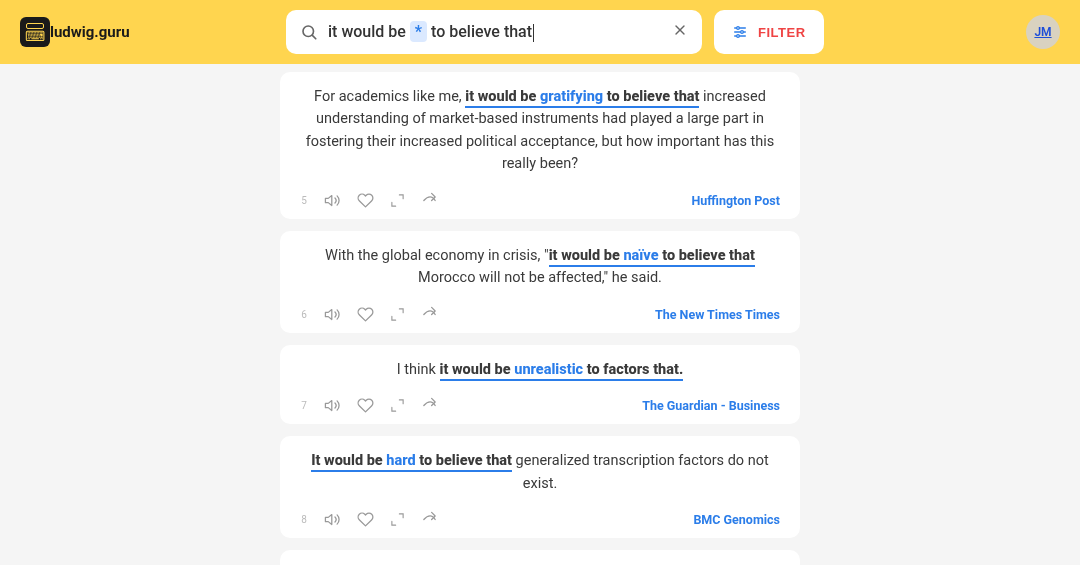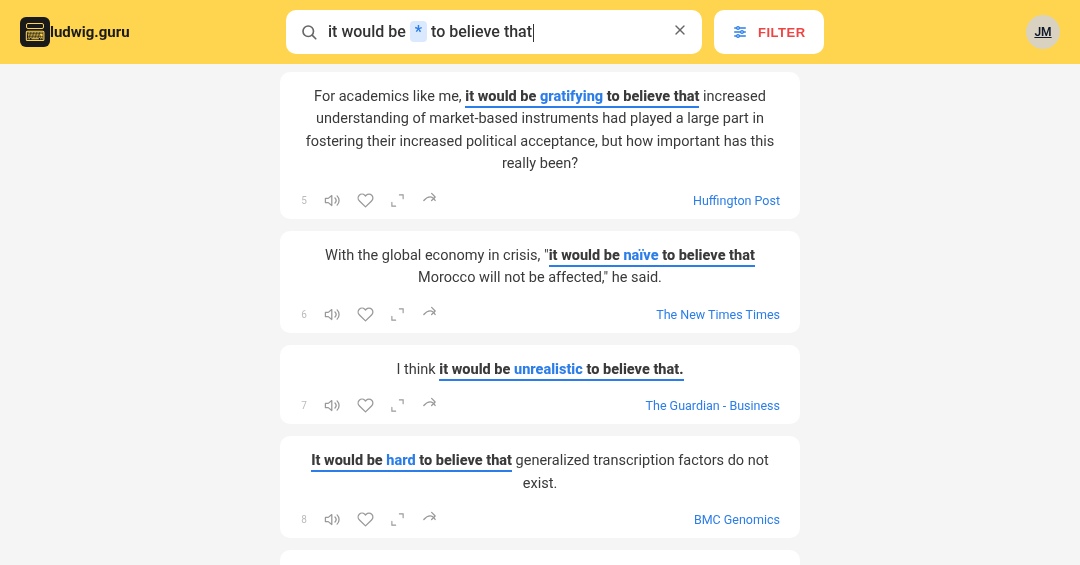--- a/index.html
+++ b/index.html
@@ -120,21 +120,21 @@
     margin-left: auto;
     width: 34px;
     height: 34px;
     border-radius: 50%;
     background: #d9d2c0;
     display: flex;
     align-items: center;
     justify-content: center;
     font-size: 12px;
     font-weight: 600;
-    color: #0f172a;
+    color: #1d4ed8;
     text-decoration: underline;
   }
   .content {
     padding: 8px 0 20px;
     display: flex;
     flex-direction: column;
     align-items: center;
     gap: 12px;
   }
   .card {
@@ -171,21 +171,21 @@
   .foot-icon {
     color: #999;
     cursor: pointer;
     display: flex;
     align-items: center;
   }
   .source {
     margin-left: auto;
     color: #2b7de9;
     font-size: 12.5px;
-    font-weight: 400;
+    font-weight: 700;
     cursor: pointer;
   }
 </style>
 </head>
 <body>
 
 <div class="header">
   <div class="logo-area">
     <div class="logo-icon"></div>
     <div class="brand">ludwig.guru</div>
@@ -280,21 +280,21 @@
         <span class="foot-icon">
           <svg width="17" height="17" viewBox="0 0 24 24" fill="none" stroke="currentColor" stroke-width="1.8" stroke-linecap="round" stroke-linejoin="round">
             <path d="M4 12c6-7 12-7 16 0"></path>
             <polyline points="15 7 20 12 15 17" transform="translate(0 -5)"></polyline>
           </svg>
         </span>
         <a class="source">The New Times Times</a>
       </div>
     </div>
     <div class="card">
-      <p class="sentence">I think <span class="hl"><span>it would be </span><span class="kw">unrealistic</span><span> to believe that.</span></span></p>
+      <p class="sentence">I think <span class="hl"><span>it would be </span><span class="kw">unrealistic</span><span> to factors that.</span></span></p>
       <div class="card-foot">
         <span class="idx">7</span>
         <span class="foot-icon">
           <svg width="17" height="17" viewBox="0 0 24 24" fill="none" stroke="currentColor" stroke-width="1.8" stroke-linecap="round" stroke-linejoin="round">
             <polygon points="11 5 6 9 2 9 2 15 6 15 11 19 11 5"></polygon>
             <path d="M15.5 8.5a5 5 0 0 1 0 7"></path>
             <path d="M18.5 5.5a9 9 0 0 1 0 13"></path>
           </svg>
         </span>
         <span class="foot-icon">

